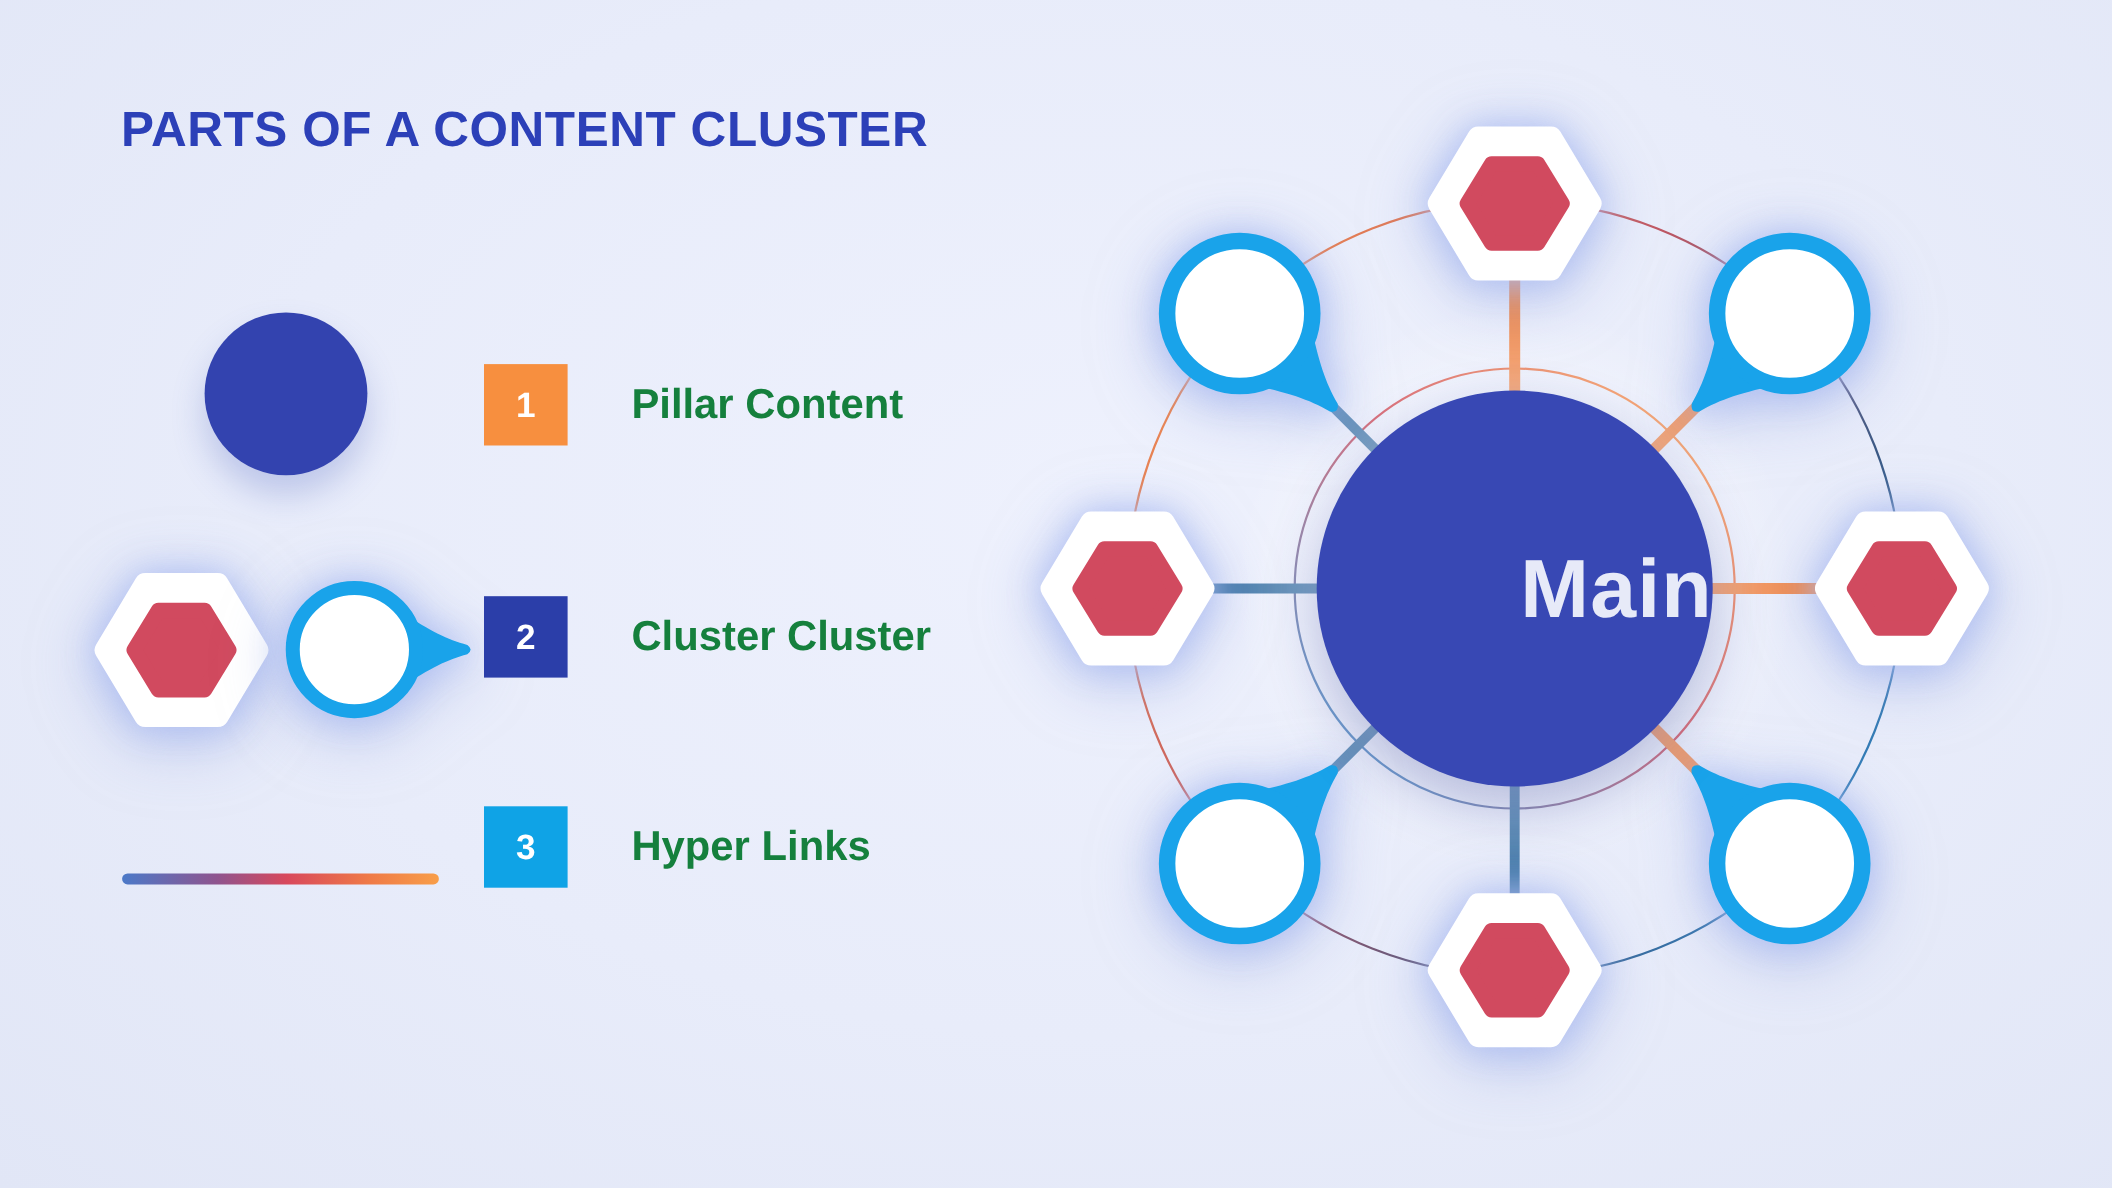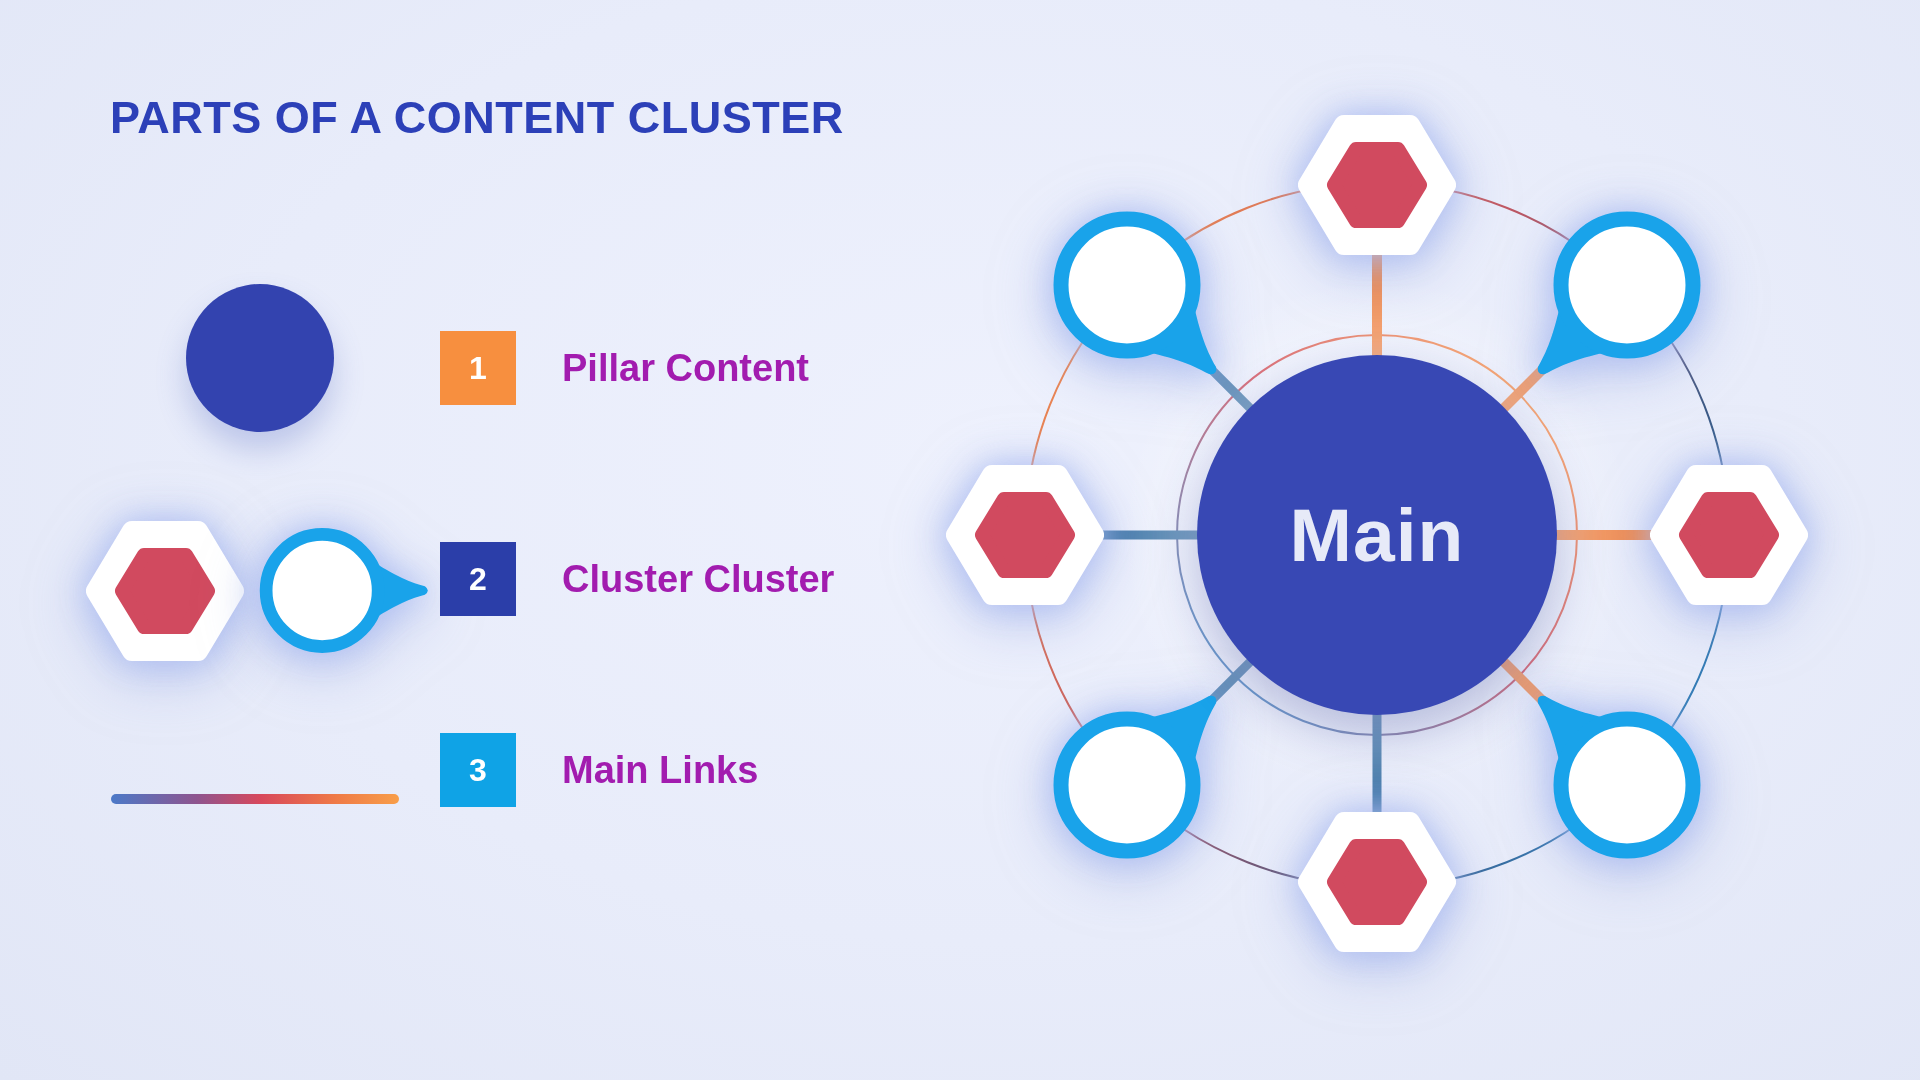--- a/index.html
+++ b/index.html
@@ -25,22 +25,22 @@
   }
   .badge{
     position:absolute;left:440px;width:76px;height:74px;
     text-align:center;line-height:74px;
     color:#ffffff;font-size:32px;font-weight:bold;
   }
   .badge.b1{top:331px;background:#f78f3f;}
   .badge.b2{top:542px;background:#2b3ea9;}
   .badge.b3{top:733px;background:#0fa3e6;}
   .legend-label{
-    position:absolute;left:562px;height:74px;line-height:74px;white-space:nowrap;
-    font-size:38px;font-weight:bold;color:#a21caf;
+    position:absolute;left:574px;height:74px;line-height:74px;white-space:nowrap;
+    font-size:38px;font-weight:bold;color:#15803d;
   }
   .legend-label.l1{top:331px;}
   .legend-label.l2{top:542px;}
   .legend-label.l3{top:733px;}
   .gradient-line{
     position:absolute;left:111px;top:794px;width:288px;height:10px;border-radius:5px;
     background:linear-gradient(90deg,#4b79c8 0%,#8f548e 30%,#d8485c 52%,#ef7a47 78%,#f89e49 100%);
   }
   .node-glow{filter:drop-shadow(0 0 16px rgba(173,190,243,.9)) drop-shadow(0 12px 24px rgba(147,166,225,.5));}
   .legend-hex{position:absolute;left:80px;top:513px;}
@@ -56,21 +56,21 @@
   .node svg{overflow:visible;}
   .circle-node svg{transform-origin:85px 85px;}
   .rot45  svg{transform:rotate(45deg);}
   .rot135 svg{transform:rotate(135deg);}
   .rot225 svg{transform:rotate(225deg);}
   .rotm45 svg{transform:rotate(-45deg);}
   .center-circle{
     position:absolute;left:1197px;top:355px;width:360px;height:360px;border-radius:50%;z-index:4;
     background:#3848b4;
     box-shadow:0 20px 48px rgba(49,62,150,.30);
-    display:flex;flex-direction:column;align-items:center;justify-content:center;
+    display:flex;flex-direction:column;align-items:flex-end;justify-content:center;
     color:#e7eaf8;font-size:75px;font-weight:bold;line-height:.92em;letter-spacing:1px;
     text-align:center;
   }
 </style>
 </head>
 <body>
 
 <div class="canvas">
 
   <h1 class="title">PARTS OF A CONTENT CLUSTER</h1>
@@ -94,21 +94,21 @@
 
     <div class="gradient-line"></div>
 
     <div class="badge b1"><span>1</span></div>
     <div class="legend-label l1">Pillar Content</div>
 
     <div class="badge b2"><span>2</span></div>
     <div class="legend-label l2">Cluster Cluster</div>
 
     <div class="badge b3"><span>3</span></div>
-    <div class="legend-label l3">Main Links</div>
+    <div class="legend-label l3">Hyper Links</div>
   </div>
 
   <div>
 
     <svg class="links-svg" width="1920" height="1080" viewBox="0 0 1920 1080">
       <defs>
         <linearGradient id="outerRing" gradientUnits="userSpaceOnUse" x1="1025" y1="300" x2="1740" y2="790">
           <stop offset="0" stop-color="#f5914f"></stop>
           <stop offset="0.4" stop-color="#c05864"></stop>
           <stop offset="0.72" stop-color="#3c5a86"></stop>

